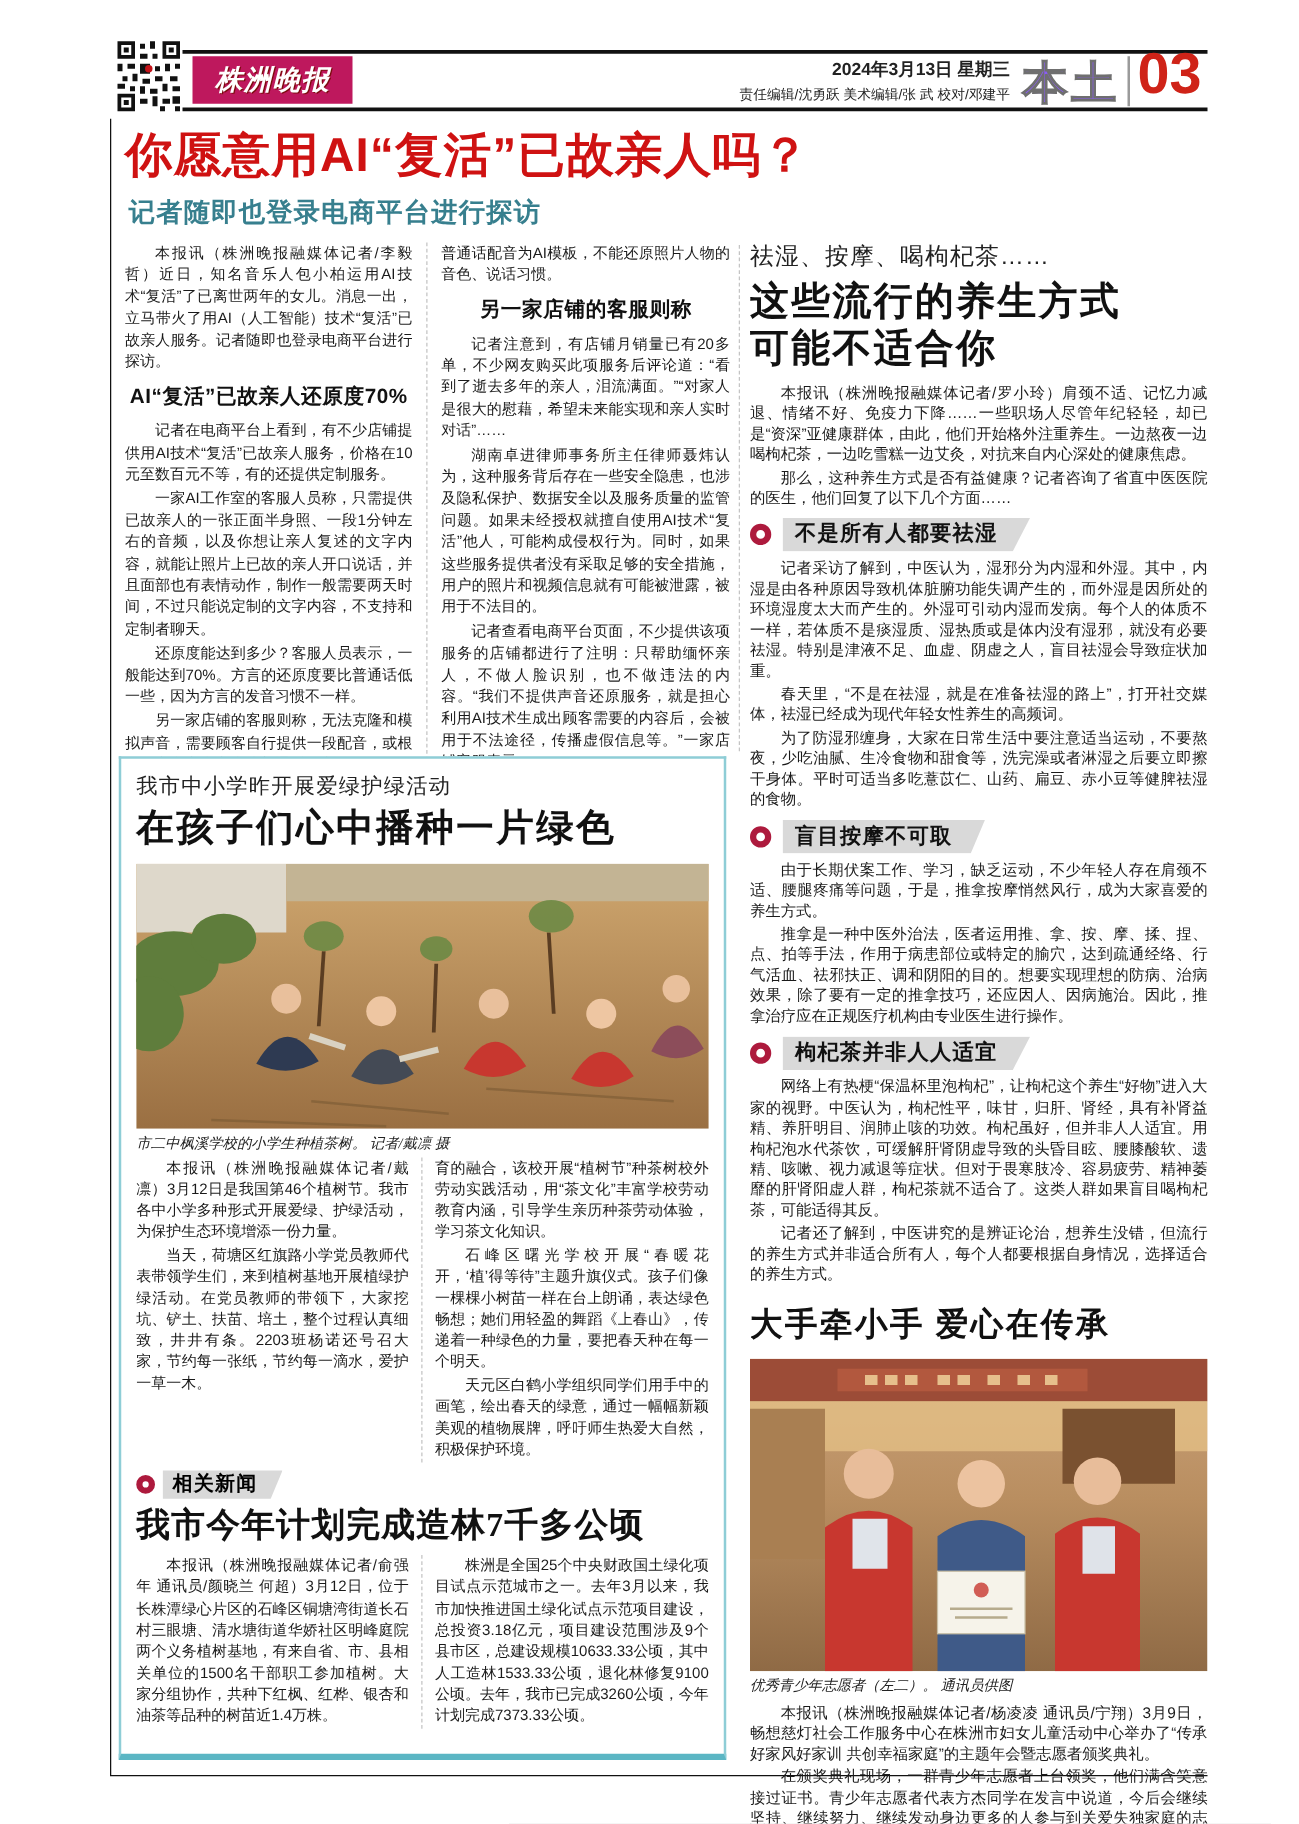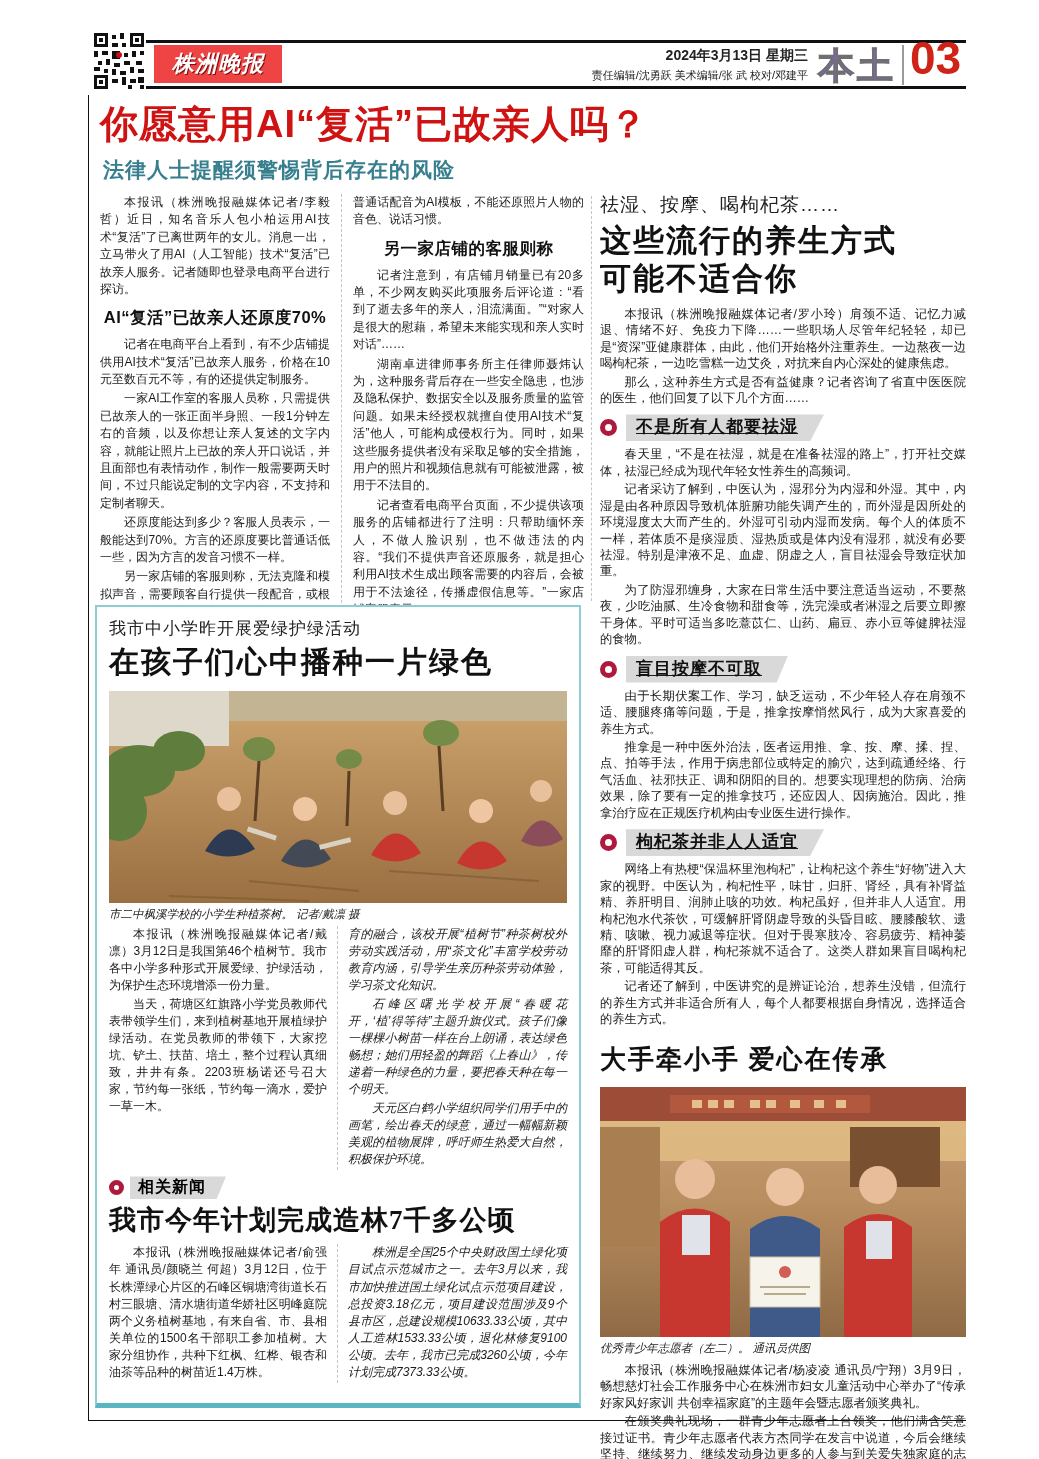--- a/index.html
+++ b/index.html
@@ -12,21 +12,21 @@
   
   .rule-left   { position:absolute; left:88px; top:95px; width:1px; height:1325px; background:#111; }
   .rule-bottom { position:absolute; left:88px; top:1420px; width:878px; height:1px; background:#111; }
 
   
   .hdr-rule-top    { position:absolute; left:146px; top:40px;  width:820px; height:3px; background:#111; }
   .hdr-rule-bottom { position:absolute; left:146px; top:86px;  width:820px; height:3px; background:#111; }
   .qr { position:absolute; left:93px; top:32px; width:52px; height:58px; }
   .masthead {
     position:absolute; left:154px; top:45px; width:128px; height:38px;
-    background:#ef4444; color:#fff; display:flex; align-items:center; justify-content:center;
+    background:#be185d; color:#fff; display:flex; align-items:center; justify-content:center;
     font-family:"Liberation Serif","DejaVu Serif",serif;
     font-weight:bold; font-size:22px; font-style:italic; letter-spacing:1px;
     text-shadow:1px 1px 0 #7d0b0e;
   }
   .hdr-meta { position:absolute; left:490px; top:47px; width:318px; text-align:right; }
   .hdr-date   { font-size:14px; font-weight:bold; color:#222; }
   .hdr-editors{ font-size:11px; color:#222; margin-top:3px; }
   .section-name {
     position:absolute; left:818px; top:42px; font-size:36px; font-weight:bold;
     color:#8b5cf6; letter-spacing:3px; -webkit-text-stroke:1px #6f6f6f;
@@ -62,21 +62,21 @@
   .col-divider-main { position:absolute; left:591px; top:196px; width:1px; height:405px; border-left:1px dashed #c4c4c4; }
 
   
   .right-col { position:absolute; left:600px; top:192px; width:366px; }
   .health-kicker { font-size:19px; color:#222; letter-spacing:1px; }
   .health-headline {
     font-family:"Liberation Serif","DejaVu Serif",serif;
     font-size:31px; font-weight:bold; color:#111; line-height:1.22; letter-spacing:2px; margin-top:4px;
   }
   .health-body { font-size:12.3px; line-height:1.34; margin-top:8px; }
-  .sec-head { display:flex; align-items:center; margin:8px 0 5px 0;text-decoration:underline; }
+  .sec-head { display:flex; align-items:center; margin:8px 0 5px 0; }
   .donut {
     width:17px; height:17px; border-radius:50%;
     border:5px solid #ad1a3d; background:#fff; flex:0 0 auto;
   }
   .sec-label {
     margin-left:9px; font-size:17px; font-weight:bold; color:#111; letter-spacing:1px;
     background:#d9d9d9; padding:2px 26px 2px 10px;
     clip-path:polygon(0 0,100% 0,93% 100%,0 100%);
   }
   .charity { margin-top:14px; }
@@ -99,21 +99,21 @@
   }
   .gb-kicker { font-size:17px; color:#222; letter-spacing:1px; }
   .gb-headline {
     font-family:"Liberation Serif","DejaVu Serif",serif;
     font-size:30px; font-weight:bold; letter-spacing:2px; color:#111; margin-top:2px;
   }
   .gb-photo { margin-top:8px; width:458px; height:212px; display:block; }
   .gb-cols { display:flex; font-size:12px; line-height:1.42; margin-top:4px; }
   .gb-col { width:50%; }
   .gb-col.first { padding-right:10px; border-right:1px dashed #c4c4c4; }
-  .gb-col.second{ padding-left:10px;font-style:italic; }
+  .gb-col.second{ padding-left:10px; }
   .related-head { display:flex; align-items:center; margin:6px 0 3px 0; }
   .related-head .donut { width:15px; height:15px; border-width:5px; }
   .related-label {
     margin-left:6px; font-size:16px; font-weight:bold; color:#000000; letter-spacing:1px;
     background:#d9d9d9; padding:1px 20px 1px 8px;
     clip-path:polygon(0 0,100% 0,90% 100%,0 100%);
   }
   .related-headline {
     font-family:"Liberation Serif","DejaVu Serif",serif;
     font-size:27px; font-weight:bold; letter-spacing:1px; color:#111; margin:2px 0 6px 0;
@@ -178,21 +178,21 @@
   <div class="hdr-meta">
     <div class="hdr-date">2024年3月13日 星期三</div>
     <div class="hdr-editors">责任编辑/沈勇跃 美术编辑/张 武 校对/邓建平</div>
   </div>
 
   <div class="section-name">本土</div>
   <div class="hdr-divider"></div>
   <div class="page-num">03</div>
 
   <h1 class="lead-headline">你愿意用AI“复活”已故亲人吗？</h1>
-  <h2 class="lead-subhead">法律人士提醒须警惕背后存在的风险</h2>
+  <h2 class="lead-subhead">记者随即也登录电商平台进行探访</h2>
 
   <div class="lead-cols">
     <div class="lead-col first">
         <p class="para">本报讯（株洲晚报融媒体记者/李毅哲）近日，知名音乐人包小柏运用AI技术“复活”了已离世两年的女儿。消息一出，立马带火了用AI（人工智能）技术“复活”已故亲人服务。记者随即也登录电商平台进行探访。</p>
         <h3 class="col-subhead">AI“复活”已故亲人还原度70%</h3>
         <p class="para">记者在电商平台上看到，有不少店铺提供用AI技术“复活”已故亲人服务，价格在10元至数百元不等，有的还提供定制服务。</p>
         <p class="para">一家AI工作室的客服人员称，只需提供已故亲人的一张正面半身照、一段1分钟左右的音频，以及你想让亲人复述的文字内容，就能让照片上已故的亲人开口说话，并且面部也有表情动作，制作一般需要两天时间，不过只能说定制的文字内容，不支持和定制者聊天。</p>
         <p class="para">还原度能达到多少？客服人员表示，一般能达到70%。方言的还原度要比普通话低一些，因为方言的发音习惯不一样。</p>
         <p class="para">另一家店铺的客服则称，无法克隆和模拟声音，需要顾客自行提供一段配音，或根据顾客文字内容生成普通话配音，但</p>
       </div>
@@ -216,22 +216,22 @@
       <div>
           <p class="para">本报讯（株洲晚报融媒体记者/罗小玲）肩颈不适、记忆力减退、情绪不好、免疫力下降……一些职场人尽管年纪轻轻，却已是“资深”亚健康群体，由此，他们开始格外注重养生。一边熬夜一边喝枸杞茶，一边吃雪糕一边艾灸，对抗来自内心深处的健康焦虑。</p>
           <p class="para">那么，这种养生方式是否有益健康？记者咨询了省直中医医院的医生，他们回复了以下几个方面……</p>
         </div>
 
       <div class="sec-head">
         <span class="donut"></span>
         <span class="sec-label">不是所有人都要祛湿</span>
       </div>
       <div>
+          <p class="para">记者采访了解到，中医认为，湿邪分为内湿和外湿。其中，内湿是由各种原因导致机体脏腑功能失调产生的，而外湿是因所处的环境湿度太大而产生的。外湿可引动内湿而发病。每个人的体质不一样，若体质不是痰湿质、湿热质或是体内没有湿邪，就没有必要祛湿。特别是津液不足、血虚、阴虚之人，盲目祛湿会导致症状加重。</p>
           <p class="para">春天里，“不是在祛湿，就是在准备祛湿的路上”，打开社交媒体，祛湿已经成为现代年轻女性养生的高频词。</p>
-          <p class="para">记者采访了解到，中医认为，湿邪分为内湿和外湿。其中，内湿是由各种原因导致机体脏腑功能失调产生的，而外湿是因所处的环境湿度太大而产生的。外湿可引动内湿而发病。每个人的体质不一样，若体质不是痰湿质、湿热质或是体内没有湿邪，就没有必要祛湿。特别是津液不足、血虚、阴虚之人，盲目祛湿会导致症状加重。</p>
           <p class="para">为了防湿邪缠身，大家在日常生活中要注意适当运动，不要熬夜，少吃油腻、生冷食物和甜食等，洗完澡或者淋湿之后要立即擦干身体。平时可适当多吃薏苡仁、山药、扁豆、赤小豆等健脾祛湿的食物。</p>
         </div>
 
       <div class="sec-head">
         <span class="donut"></span>
         <span class="sec-label">盲目按摩不可取</span>
       </div>
       <div>
           <p class="para">由于长期伏案工作、学习，缺乏运动，不少年轻人存在肩颈不适、腰腿疼痛等问题，于是，推拿按摩悄然风行，成为大家喜爱的养生方式。</p>
           <p class="para">推拿是一种中医外治法，医者运用推、拿、按、摩、揉、捏、点、拍等手法，作用于病患部位或特定的腧穴，达到疏通经络、行气活血、祛邪扶正、调和阴阳的目的。想要实现理想的防病、治病效果，除了要有一定的推拿技巧，还应因人、因病施治。因此，推拿治疗应在正规医疗机构由专业医生进行操作。</p>

